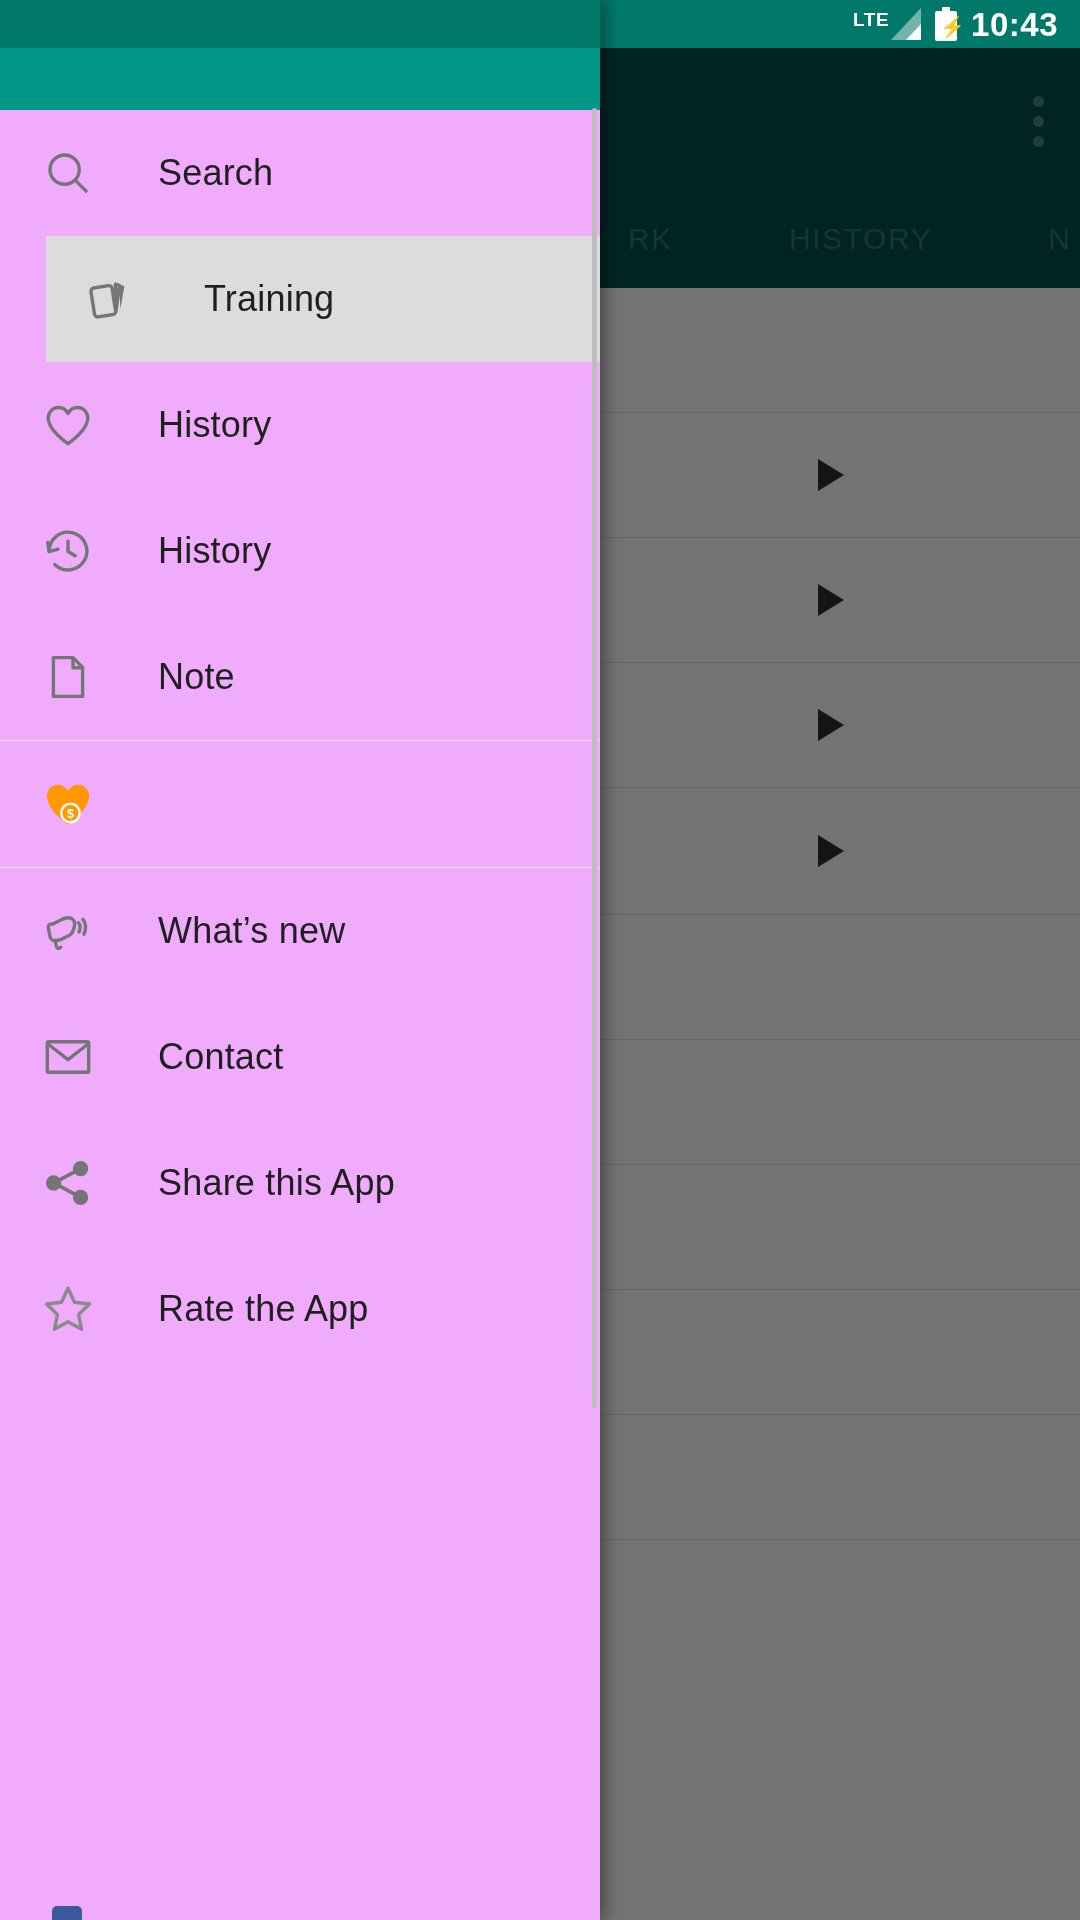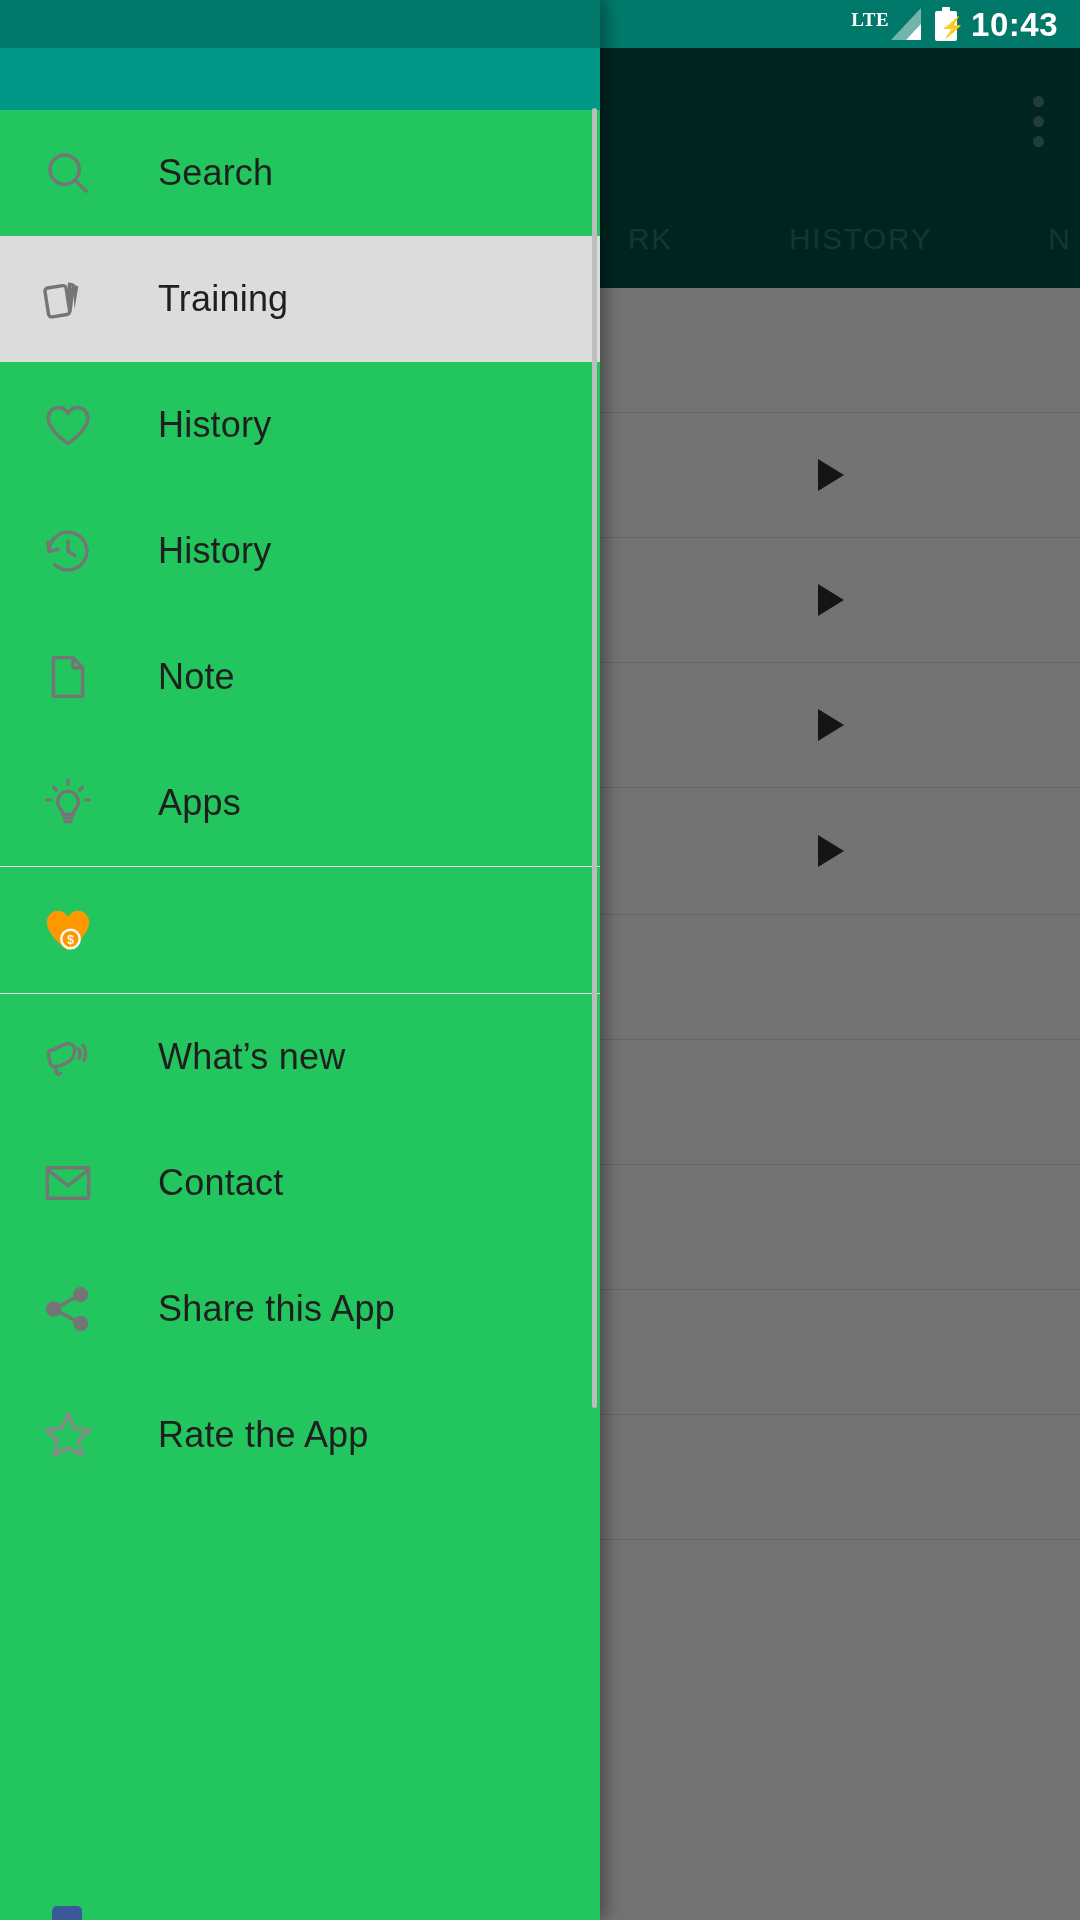--- a/index.html
+++ b/index.html
@@ -15,21 +15,21 @@
     position:absolute; inset:0;
     background:#ffffff;
   }
   #status-bar {
     position:absolute; top:0; left:0; right:0; height:48px;
     background:#00796B;
     display:flex; align-items:center; justify-content:flex-end;
     padding-right:22px; gap:14px;
     color:#ffffff;
   }
-  #status-bar .lte-group { display:flex; align-items:flex-end; gap:2px;font-family:Liberation Serif, serif; }
+  #status-bar .lte-group { display:flex; align-items:flex-end; gap:2px; }
   #status-bar .lte-text {
     font-size:19px; font-weight:bold; line-height:1;
     letter-spacing:0.5px; position:relative; top:-11px;
   }
   .signal-tri {
     width:30px; height:32px; position:relative;
   }
   .signal-tri::before {
     content:""; position:absolute; right:0; bottom:0;
     width:0; height:0;
@@ -104,42 +104,42 @@
   #bg-scrim {
     position:absolute; top:48px; left:0; right:0; bottom:0;
     background:rgba(0,0,0,0.55);
     pointer-events:none;
   }
 
   
   #drawer {
     position:absolute; top:0; left:0;
     width:600px; height:1920px;
-    background:#22c55e;
+    background:#f0abfc;
     box-shadow:6px 0 14px rgba(0,0,0,0.35);
     overflow:hidden;
   }
   #drawer-header {
     height:48px;
     background:#00796B;
   }
   #drawer-banner {
     height:62px;
     background:#009688;
   }
   #drawer-list { padding-top:0; }
 
   .nav-item {
     height:126px;
     display:flex; align-items:center;
     padding-left:36px;
     cursor:pointer;
     background:transparent;
   }
-  .nav-item.selected { background:#DCDCDC; }
+  .nav-item.selected { background:#DCDCDC;margin-left:46px; }
   .nav-icon {
     width:64px; min-width:64px; height:64px;
     display:flex; align-items:center; justify-content:center;
     margin-right:58px;
   }
   .nav-icon svg { display:block; }
   .nav-label {
     font-size:36px;
     color:#1f1f1f;
     letter-spacing:0.2px;
@@ -266,35 +266,20 @@
     <div class="nav-item">
       <span class="nav-icon">
         <svg width="54" height="54" viewBox="0 0 24 24" fill="none" stroke="#757575" stroke-width="1.5" stroke-linejoin="round">
           <path d="M5.5 3.4 H14.2 L18.5 7.7 V20.6 H5.5 Z"></path>
           <polyline points="14.2,3.4 14.2,7.9 18.5,7.9"></polyline>
         </svg>
       </span>
       <span class="nav-label">Note</span>
     </div>
 
-    <div class="nav-item">
-      <span class="nav-icon">
-        <svg width="54" height="54" viewBox="0 0 24 24" fill="none" stroke="#757575" stroke-width="1.5" stroke-linecap="round" stroke-linejoin="round">
-          <path d="M8.4 14.3 A4.6 4.6 0 1 1 15.6 14.3 C14.8 15.2 14.4 16.0 14.4 17.0 H9.6 C9.6 16.0 9.2 15.2 8.4 14.3 Z"></path>
-          <line x1="10.0" y1="18.6" x2="14.0" y2="18.6"></line>
-          <line x1="10.6" y1="20.2" x2="13.4" y2="20.2"></line>
-          <line x1="12" y1="2.0" x2="12" y2="3.7"></line>
-          <line x1="4.2" y1="10.6" x2="2.5" y2="10.6"></line>
-          <line x1="21.5" y1="10.6" x2="19.8" y2="10.6"></line>
-          <line x1="5.6" y1="5.0" x2="6.8" y2="6.2"></line>
-          <line x1="18.4" y1="5.0" x2="17.2" y2="6.2"></line>
-        </svg>
-      </span>
-      <span class="nav-label">Apps</span>
-    </div>
 
     <div class="nav-divider"></div>
 
     <div class="nav-item">
       <span class="nav-icon">
         <svg width="54" height="54" viewBox="0 0 24 24">
           <path d="M12 21.2 C12 21.2 2.6 14.6 2.6 8.6 C2.6 5.6 4.9 3.4 7.5 3.4 C9.4 3.4 11.1 4.5 12 6.2 C12.9 4.5 14.6 3.4 16.5 3.4 C19.1 3.4 21.4 5.6 21.4 8.6 C21.4 14.6 12 21.2 12 21.2 Z" fill="#FF9800"></path>
           <circle cx="13.1" cy="16.0" r="4.1" fill="#FF9800" stroke="#FAFAFA" stroke-width="1.1"></circle>
           <text x="13.1" y="18.0" font-family="Liberation Sans, sans-serif" font-size="5.6" font-weight="bold" fill="#FAFAFA" text-anchor="middle">$</text>
         </svg>

